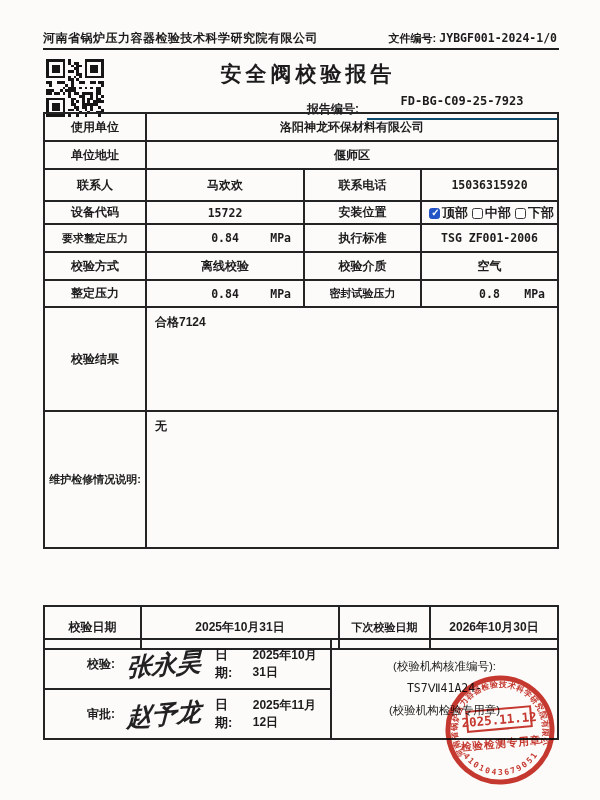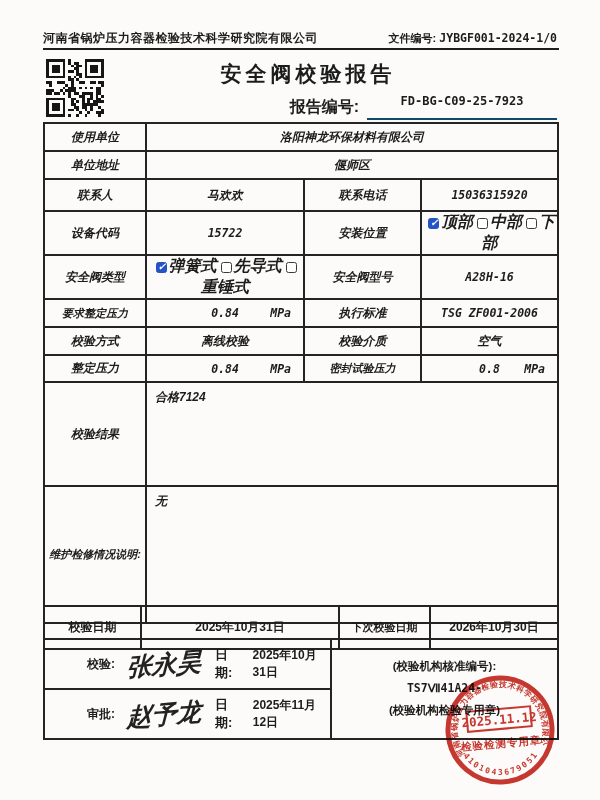--- a/index.html
+++ b/index.html
@@ -6,49 +6,49 @@
   body{width:600px;height:800px;background:#f2f1ef;font-family:"Liberation Sans",sans-serif;}
   .page{position:relative;width:600px;height:800px;background:#fcfbf9;color:#1c1c1c;overflow:hidden;}
 
   
   .hdr-org{position:absolute;left:43px;top:30px;font-size:12px;font-weight:700;letter-spacing:.5px;}
   .hdr-doc{position:absolute;right:43px;top:31px;font-size:11px;font-weight:700;}
   .hdr-rule{position:absolute;left:43px;right:41px;top:48px;height:2px;background:#1e1e1e;}
   .qr{position:absolute;left:46px;top:59px;width:58px;height:58px;}
   .title{position:absolute;left:0;right:0;top:60px;text-align:center;font-size:21px;font-weight:700;letter-spacing:4px;padding-left:16px;}
   .repno{position:absolute;right:43px;top:94px;display:flex;align-items:flex-end;font-weight:700;}
-  .repno .lbl{font-size:16px;margin-right:8px;padding-bottom:2px;}
+  .repno .lbl{font-size:12px;margin-right:8px;padding-bottom:2px;}
   .repno .val{display:inline-block;width:190px;text-align:center;border-bottom:2px solid #0c4a6e;font-size:12px;padding-bottom:10px;}
 
   
   table{border-collapse:collapse;table-layout:fixed;position:absolute;left:43px;width:514px;}
   td{border:2px solid #242424;text-align:center;vertical-align:middle;font-size:12px;font-weight:700;padding:0 2px;overflow:hidden;}
-  .tA{top:122px;font-style:italic;}
+  .tA{top:112px;}
   .tB{top:605px;}
   .tC{top:638px;border-radius:19px;}
   td.lab{font-weight:700;}
   td.topleft{text-align:left;vertical-align:top;padding:6px 8px;}
   td.rel{position:relative;}
   .punit{position:absolute;right:12px;top:50%;transform:translateY(-50%);}
   .num{font-family:"DejaVu Sans Mono",monospace;font-size:11.5px;}
   .nowrap{white-space:nowrap;font-size:11px;}
 
   
   .cb{display:inline-block;width:11px;height:11px;border:1.5px solid #3a3a3a;border-radius:2.5px;background:#fff;vertical-align:-2px;margin:0 2px 0 4px;box-sizing:border-box;}
   .cb.checked{background:#2353c4;border-color:#2353c4;position:relative;}
   .cb .ck{position:absolute;left:0;top:-3px;width:11px;text-align:center;color:#fff;font-size:10px;font-weight:700;line-height:13px;}
-  .cbo{font-size:16px;text-align:center;}
+  .cbo{font-size:13px;text-align:center;}
 
   
   .sigline{display:flex;align-items:center;padding-left:40px;text-align:left;}
   .sig-label{font-size:12px;font-weight:700;flex:0 0 auto;}
   .sig-name{font-family:"DejaVu Serif",serif;font-style:italic;font-weight:700;font-size:25px;transform:rotate(-5deg) skewX(-6deg);display:inline-block;margin:0 10px 0 8px;min-width:82px;text-align:center;color:#222;}
   .sig-date-label{font-size:13px;font-weight:700;margin-right:12px;}
   .sig-date{font-size:12px;font-weight:700;}
-  .orgbox{vertical-align:middle;font-size:11.5px;font-weight:700;line-height:1.9;text-align:center;}
+  .orgbox{vertical-align:middle;font-size:11.5px;font-weight:400;line-height:1.9;text-align:center;}
 
   
   .stamp{position:absolute;left:428px;top:658px;width:144px;height:144px;mix-blend-mode:multiply;opacity:.92;pointer-events:none;}
 </style>
 </head>
 <body>
 
 <div class="page">
 
   <div class="hdr-org">河南省锅炉压力容器检验技术科学研究院有限公司</div>
@@ -304,28 +304,20 @@
       <td class="num">15036315920</td>
     </tr>
     <tr style="height:23px">
       <td class="lab">设备代码</td>
       <td class="num">15722</td>
       <td class="lab">安装位置</td>
       <td>
         <span class="cb checked"><span class="ck">✓</span></span><span class="cbo">顶部</span><span class="cb"></span><span class="cbo">中部</span><span class="cb"></span><span class="cbo">下部</span>
       </td>
     </tr>
-    <tr style="height:30px">
-      <td class="lab">安全阀类型</td>
-      <td>
-        <span class="cb checked"><span class="ck">✓</span></span><span class="cbo">弹簧式</span><span class="cb"></span><span class="cbo">先导式</span><span class="cb"></span><span class="cbo">重锤式</span>
-      </td>
-      <td class="lab">安全阀型号</td>
-      <td class="num">A28H-16</td>
-    </tr>
     <tr style="height:28px">
       <td class="lab nowrap">要求整定压力</td>
       <td class="rel"><span class="num">0.84</span><span class="punit num">MPa</span></td>
       <td class="lab">执行标准</td>
       <td class="num">TSG ZF001-2006</td>
     </tr>
     <tr style="height:28px">
       <td class="lab">校验方式</td>
       <td>离线校验</td>
       <td class="lab">校验介质</td>

